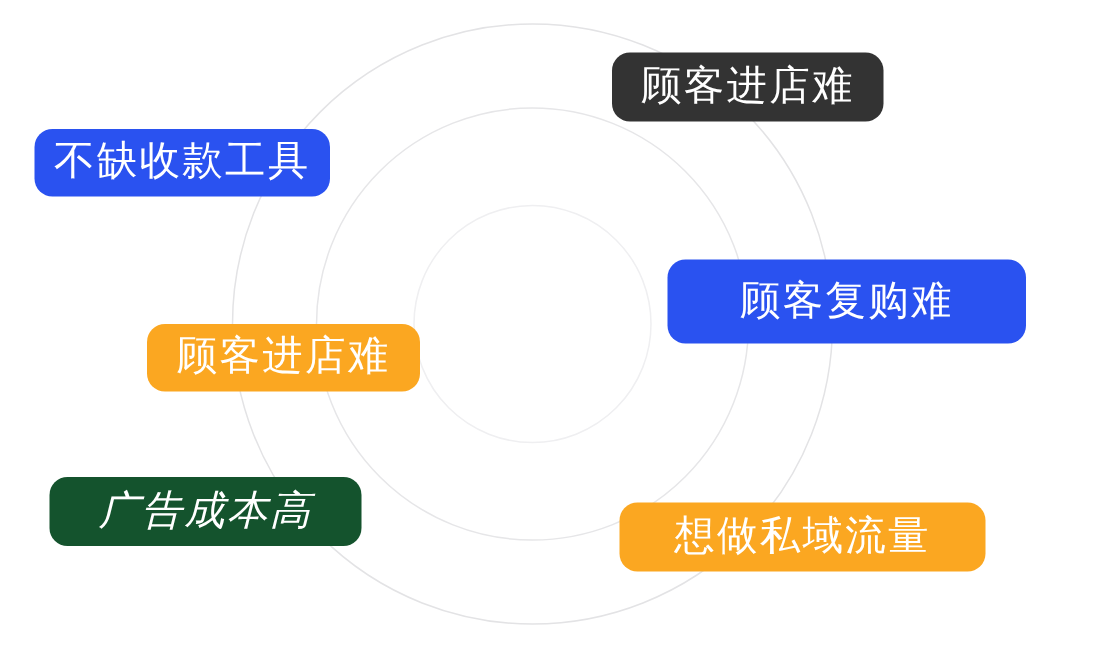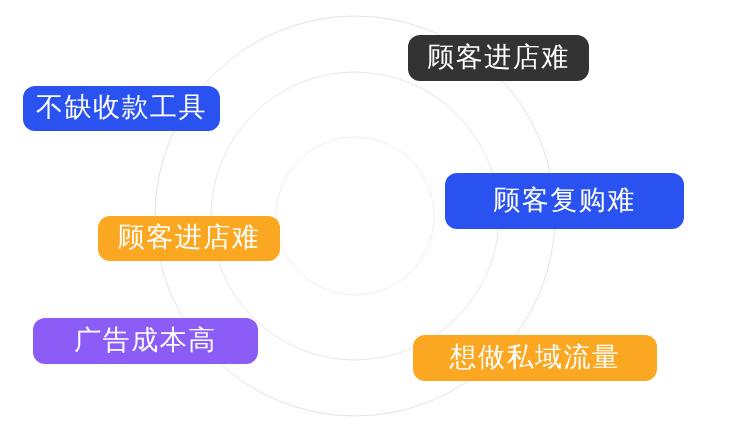--- a/index.html
+++ b/index.html
@@ -65,21 +65,21 @@
   </div>
 
   <div class="badge" style="left: 445px; top: 173px; width: 239px; height: 56px; background: rgb(42, 82, 240);">
     <span class="badge-label">顾客复购难</span>
   </div>
 
   <div class="badge" style="left: 98px; top: 216px; width: 182px; height: 45px; background: rgb(251, 167, 33);">
     <span class="badge-label">顾客进店难</span>
   </div>
 
-  <div class="badge" style="left: 33px; top: 318px; width: 225px; height: 46px; background: #8b5cf6;">
+  <div class="badge" style="left: 33px; top: 318px; width: 208px; height: 46px; background: #14532d; font-style: italic;">
     <span class="badge-label">广告成本高</span>
   </div>
 
   <div class="badge" style="left: 413px; top: 335px; width: 244px; height: 46px; background: rgb(251, 167, 33);">
     <span class="badge-label">想做私域流量</span>
   </div>
 
 </div>
 
 </body></html>

